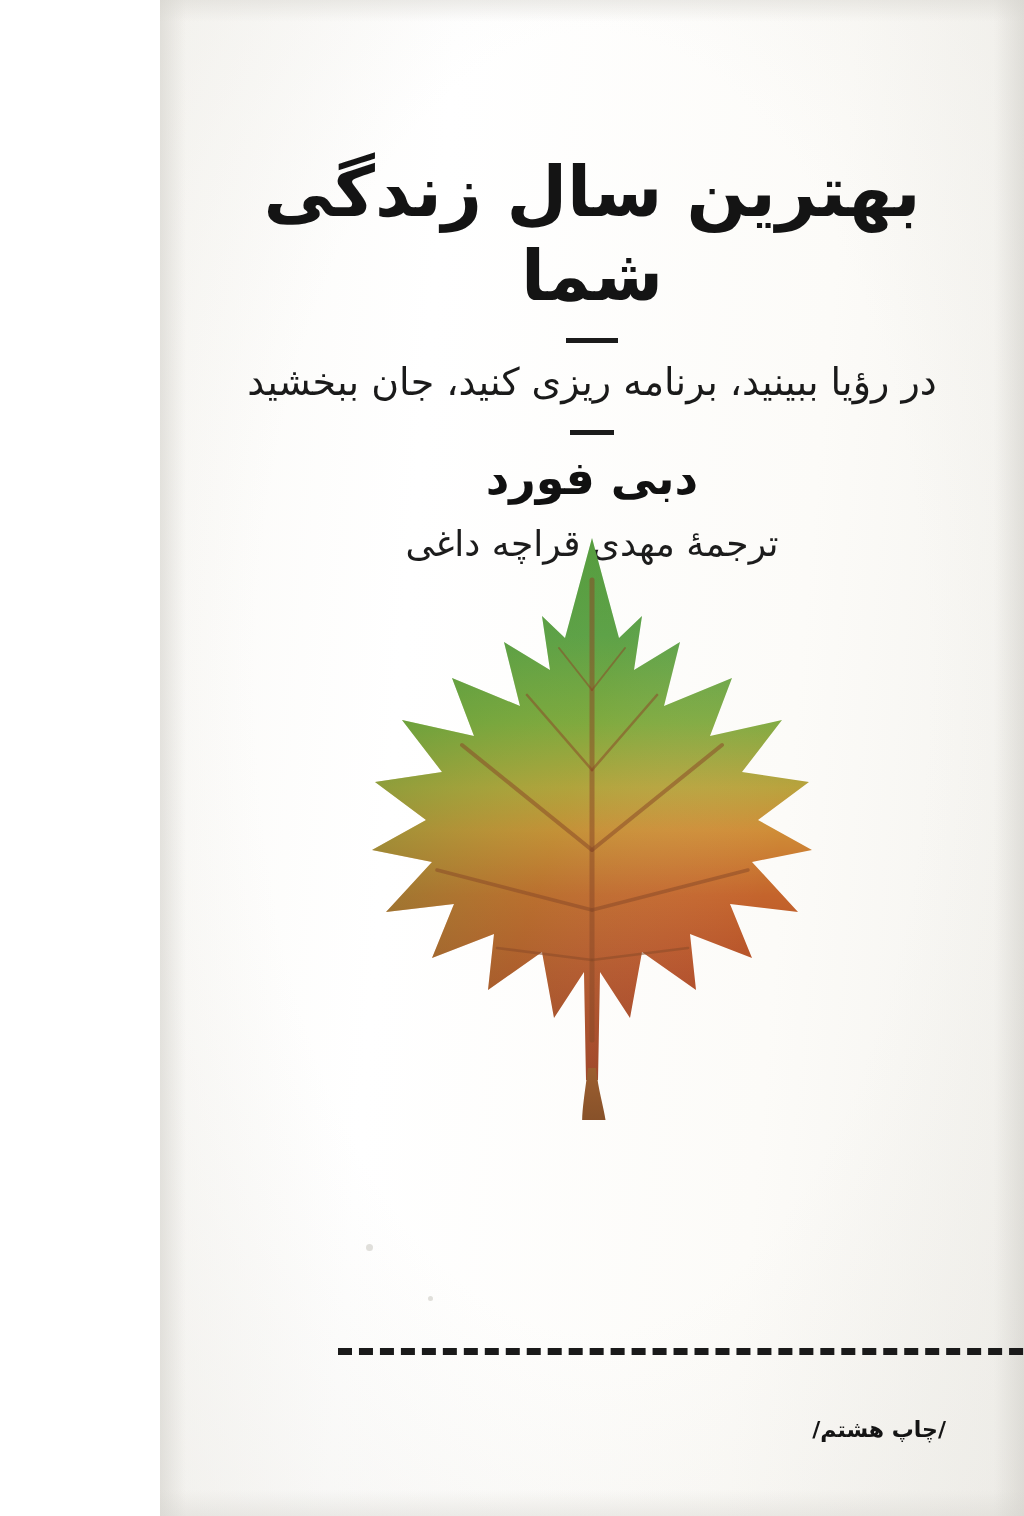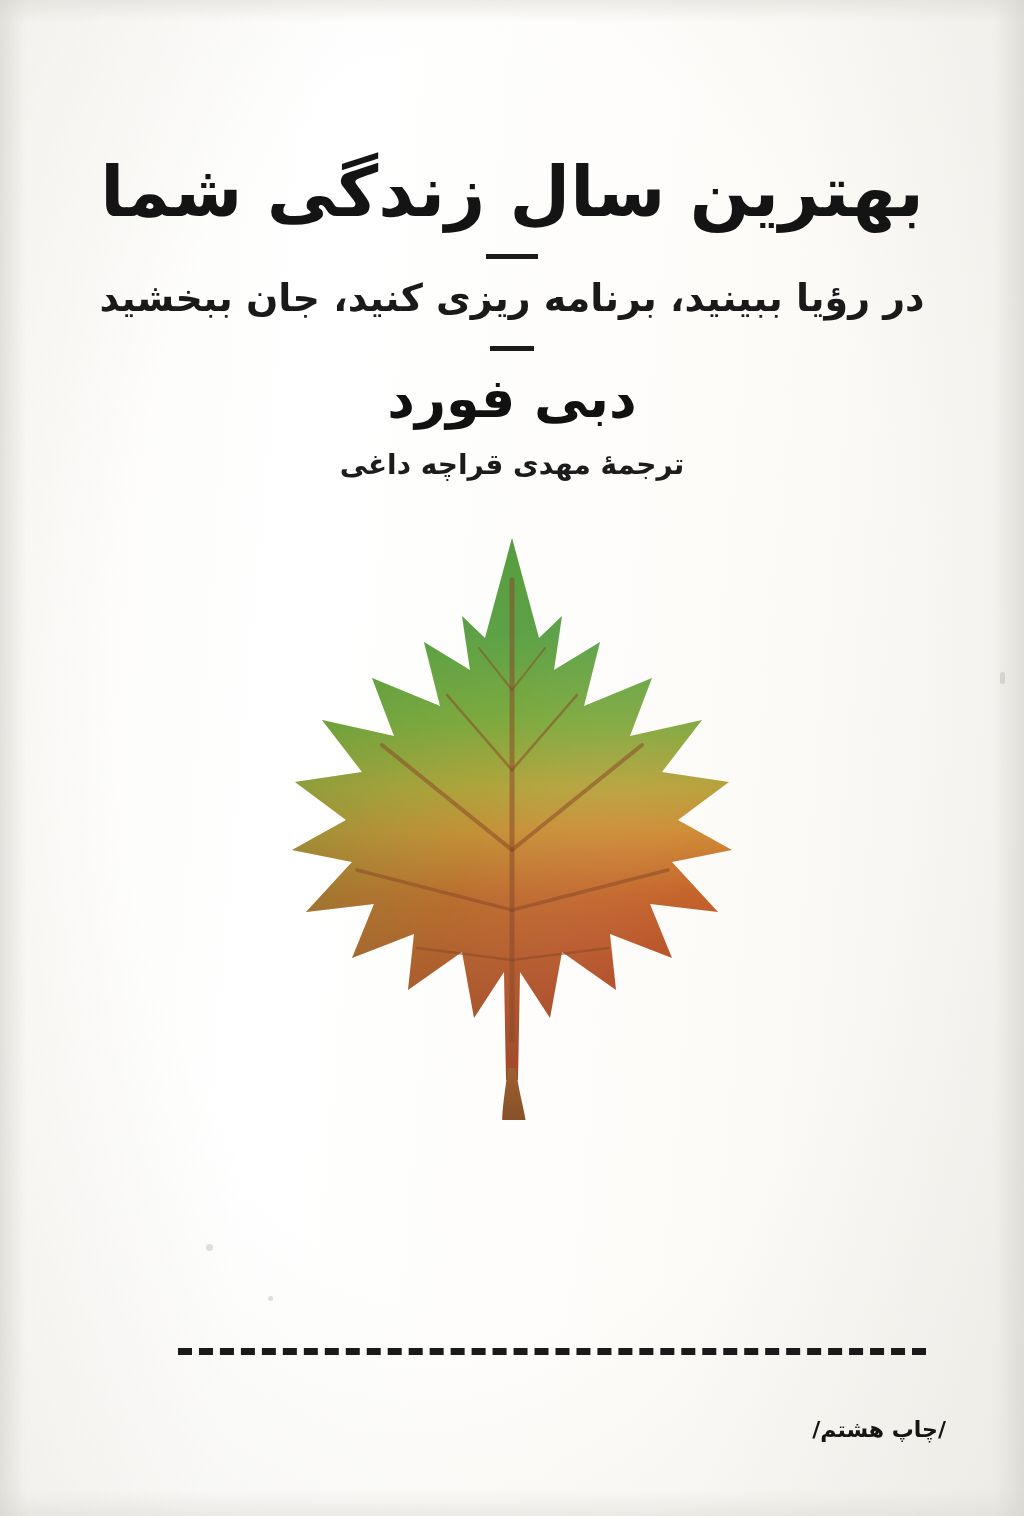--- a/index.html
+++ b/index.html
@@ -5,21 +5,21 @@
   html, body {
     margin: 0;
     padding: 0;
     background: #ffffff;
   }
   body {
     font-family: "DejaVu Sans", "Liberation Sans", sans-serif;
   }
   .cover {
     position: relative;
-    width: 1024px;
+    width: 864px;
     height: 1516px;
     background: #fef9c3;
     overflow: hidden;
   }
   
   .paper-texture {
     position: absolute;
     inset: 0;
     background:
       radial-gradient(ellipse at 50% 45%, rgba(255,255,255,0) 55%, rgba(228,226,220,0.45) 100%),
@@ -81,36 +81,36 @@
     background: #1b1b1b;
     margin: 20px auto 14px auto;
   }
   .rule.short {
     width: 44px;
     height: 5px;
     margin: 22px auto 16px auto;
   }
   .subtitle {
     font-size: 38px;
-    font-weight: 700;
+    font-weight: 400;
     color: #1a1a1a;
     line-height: 1.35;
     margin: 0;
     padding: 0 40px;
   }
   .author {
-    font-size: 54px;
+    font-size: 46px;
     font-weight: 700;
     color: #111111;
     margin: 0;
     letter-spacing: 1px;
   }
   .translator {
-    font-size: 28px;
-    font-weight: 700;
+    font-size: 36px;
+    font-weight: 400;
     color: #1c1c1c;
     margin: 18px 0 0 0;
     text-align: center;
   }
 
   
   .art {
     position: absolute;
     top: 520px;
     left: 0;

